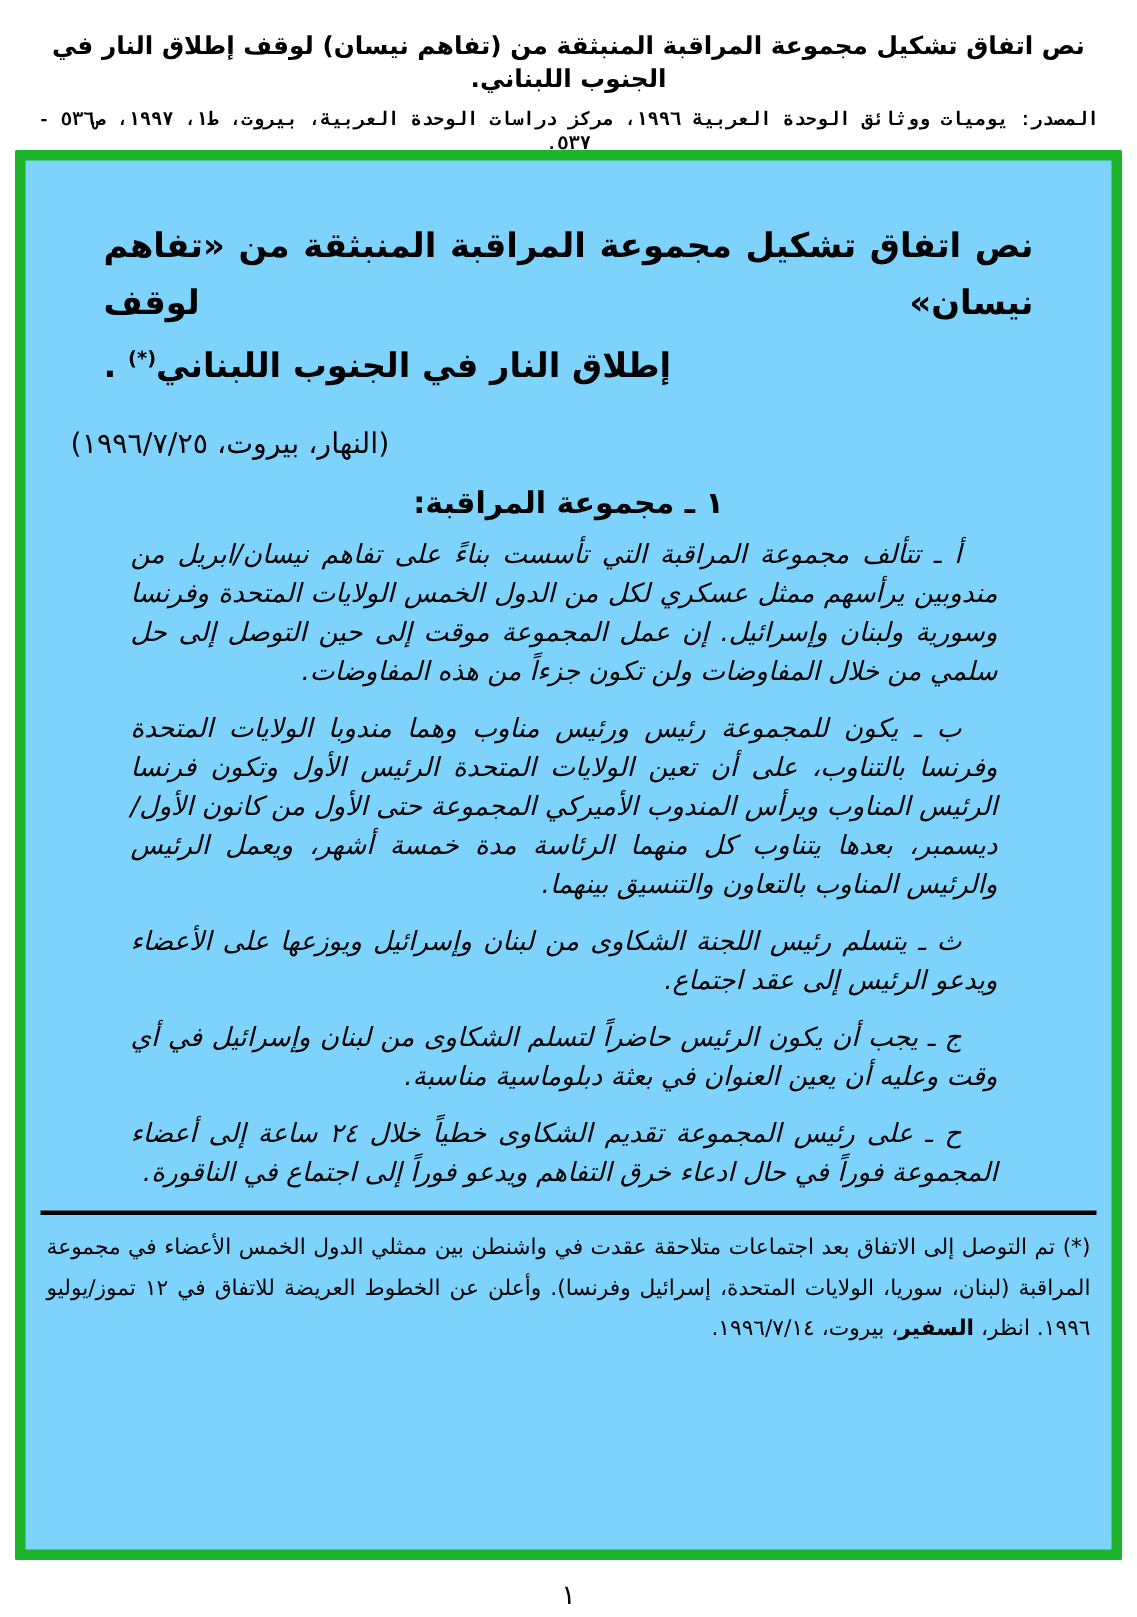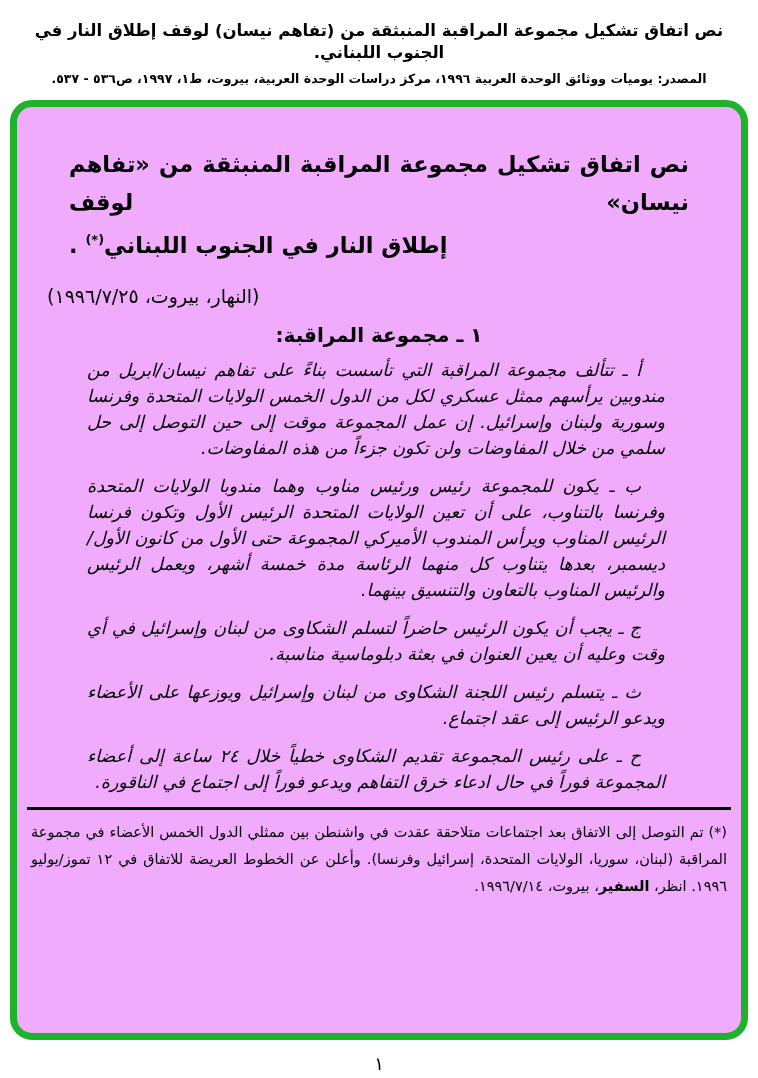--- a/index.html
+++ b/index.html
@@ -3,26 +3,26 @@
 <meta charset="utf-8">
 <style>
   html,body{margin:0;padding:0;}
   body{
     width:758px;height:1078px;background:#ffffff;color:#000;
     font-family:"DejaVu Sans","Liberation Sans",sans-serif;
     position:relative;overflow:hidden;
   }
   .header{direction:rtl;text-align:center;padding-top:20px;}
   .header-title{font-weight:bold;font-size:16.5px;line-height:22px;padding:0 24px;}
-  .header-source{font-weight:bold;font-size:12.5px;margin-top:7px;padding:0 24px;}
+  .header-source{font-weight:bold;font-size:12.5px;margin-top:7px;padding:0 24px;font-family:Liberation Mono, monospace;}
 
   .green-box{
     position:absolute;left:10px;top:100px;width:724px;height:926px;
-    border:7px solid var(--frame-green,#1db32a);border-radius:22px;
-    background:#f0abfc;overflow:hidden;
+    border:7px solid var(--frame-green,#1db32a);border-radius:1px;
+    background:#7dd3fc;overflow:hidden;
   }
   .doc-title{direction:rtl;margin:38px 52px 0 52px;font-weight:bold;font-size:22.5px;line-height:38px;}
   .doc-title-l1{text-align:justify;text-align-last:justify;}
   .doc-title-l2{text-align:left;}
   .doc-title-l2 sup{font-size:13px;}
   .byline{direction:rtl;text-align:left;margin:21px 0 0 30px;font-size:19px;}
   .section-heading{direction:rtl;text-align:center;font-weight:bold;font-size:20px;margin-top:16px;}
 
   .body-text{direction:rtl;margin:10px 76px 0 70px;font-size:17.5px;line-height:26px;text-align:justify;font-style:italic;}
   .body-text p{margin:0 0 12px 0;text-indent:24px;}
@@ -50,22 +50,22 @@
       <div class="doc-title-l2"><span>إطلاق النار في الجنوب اللبناني</span><sup>(*)</sup><span> .</span></div>
     </div>
 
     <div class="byline">(النهار، بيروت، ١٩٩٦/٧/٢٥)</div>
 
     <div class="section-heading">١ ـ مجموعة المراقبة:</div>
 
     <div class="body-text">
       <p>أ ـ تتألف مجموعة المراقبة التي تأسست بناءً على تفاهم نيسان/ابريل من مندوبين يرأسهم ممثل عسكري لكل من الدول الخمس الولايات المتحدة وفرنسا وسورية ولبنان وإسرائيل. إن عمل المجموعة موقت إلى حين التوصل إلى حل سلمي من خلال المفاوضات ولن تكون جزءاً من هذه المفاوضات.</p>
       <p>ب ـ يكون للمجموعة رئيس ورئيس مناوب وهما مندوبا الولايات المتحدة وفرنسا بالتناوب، على أن تعين الولايات المتحدة الرئيس الأول وتكون فرنسا الرئيس المناوب ويرأس المندوب الأميركي المجموعة حتى الأول من كانون الأول/ديسمبر، بعدها يتناوب كل منهما الرئاسة مدة خمسة أشهر، ويعمل الرئيس والرئيس المناوب بالتعاون والتنسيق بينهما.</p>
+      <p>ث ـ يتسلم رئيس اللجنة الشكاوى من لبنان وإسرائيل ويوزعها على الأعضاء ويدعو الرئيس إلى عقد اجتماع.</p>
       <p>ج ـ يجب أن يكون الرئيس حاضراً لتسلم الشكاوى من لبنان وإسرائيل في أي وقت وعليه أن يعين العنوان في بعثة دبلوماسية مناسبة.</p>
-      <p>ث ـ يتسلم رئيس اللجنة الشكاوى من لبنان وإسرائيل ويوزعها على الأعضاء ويدعو الرئيس إلى عقد اجتماع.</p>
       <p>ح ـ على رئيس المجموعة تقديم الشكاوى خطياً خلال ٢٤ ساعة إلى أعضاء المجموعة فوراً في حال ادعاء خرق التفاهم ويدعو فوراً إلى اجتماع في الناقورة.</p>
     </div>
 
     <div class="rule"></div>
 
     <div class="footnote"><span>(*) تم التوصل إلى الاتفاق بعد اجتماعات متلاحقة عقدت في واشنطن بين ممثلي الدول الخمس الأعضاء في مجموعة المراقبة (لبنان، سوريا، الولايات المتحدة، إسرائيل وفرنسا). وأعلن عن الخطوط العريضة للاتفاق في ١٢ تموز/يوليو ١٩٩٦. انظر،</span> <b>السفير</b><span>، بيروت، ١٩٩٦/٧/١٤.</span></div>
 
   </div>
 
   <div class="page-number">١</div>

